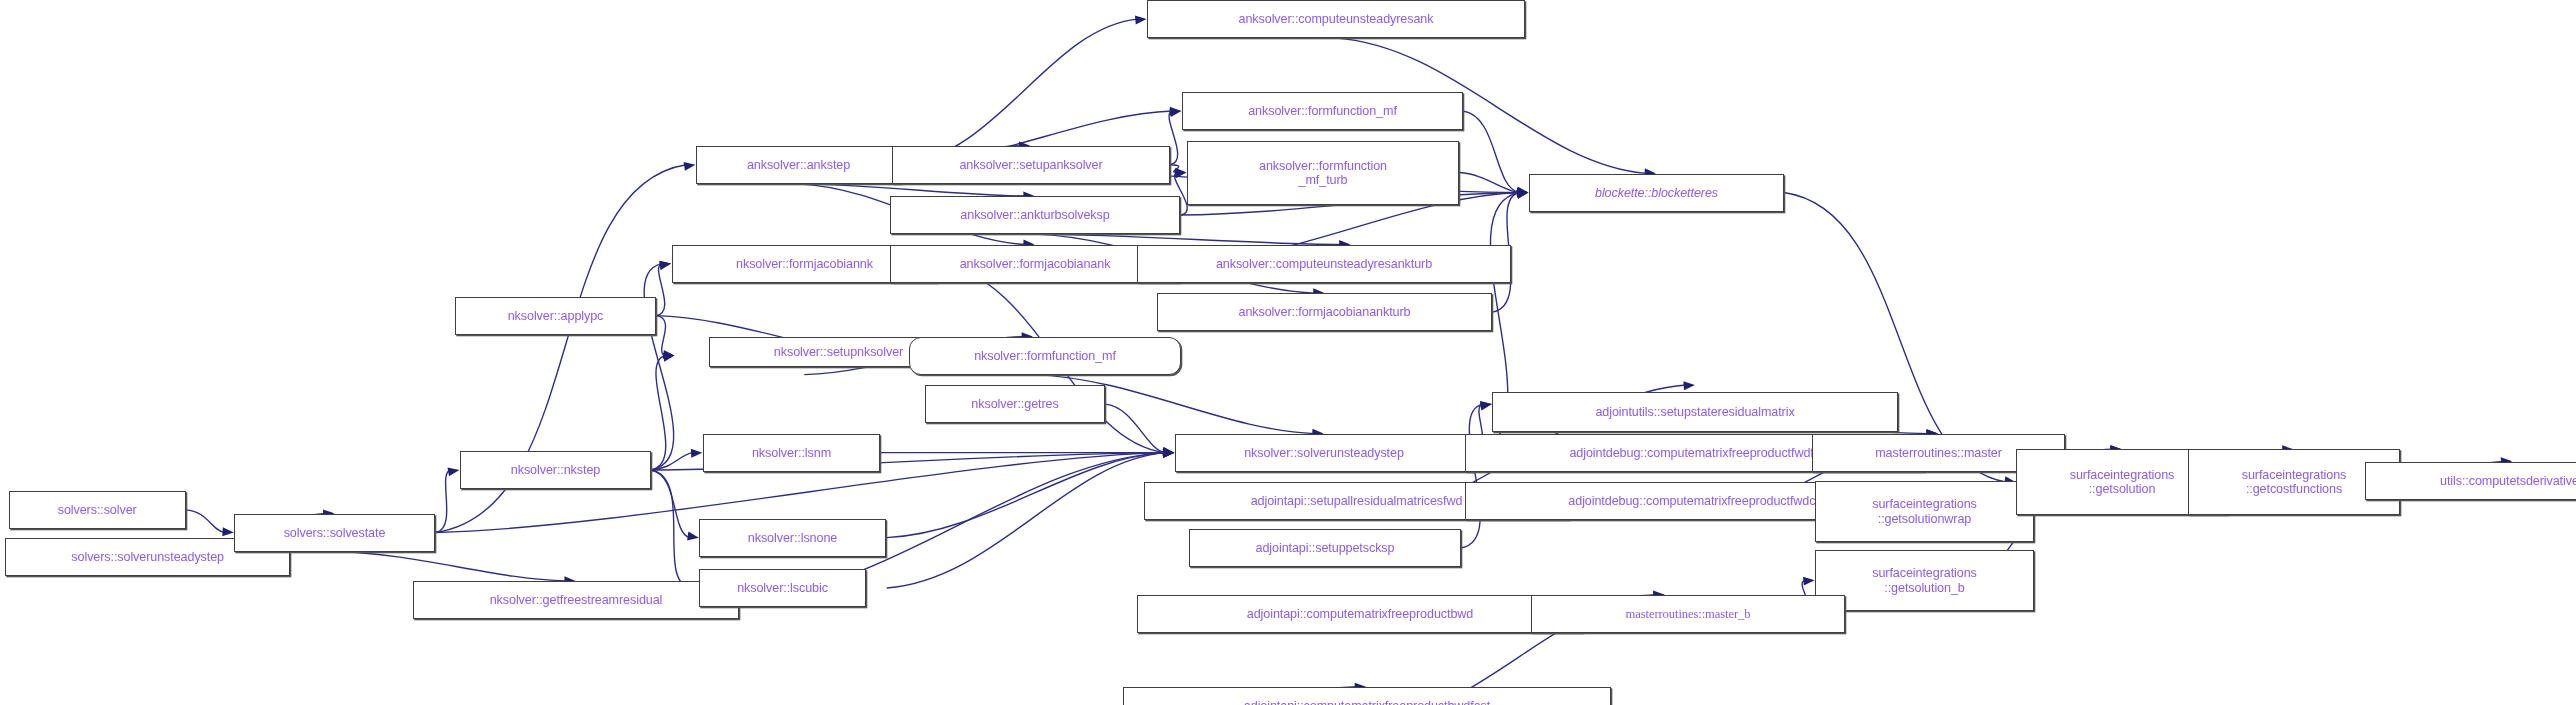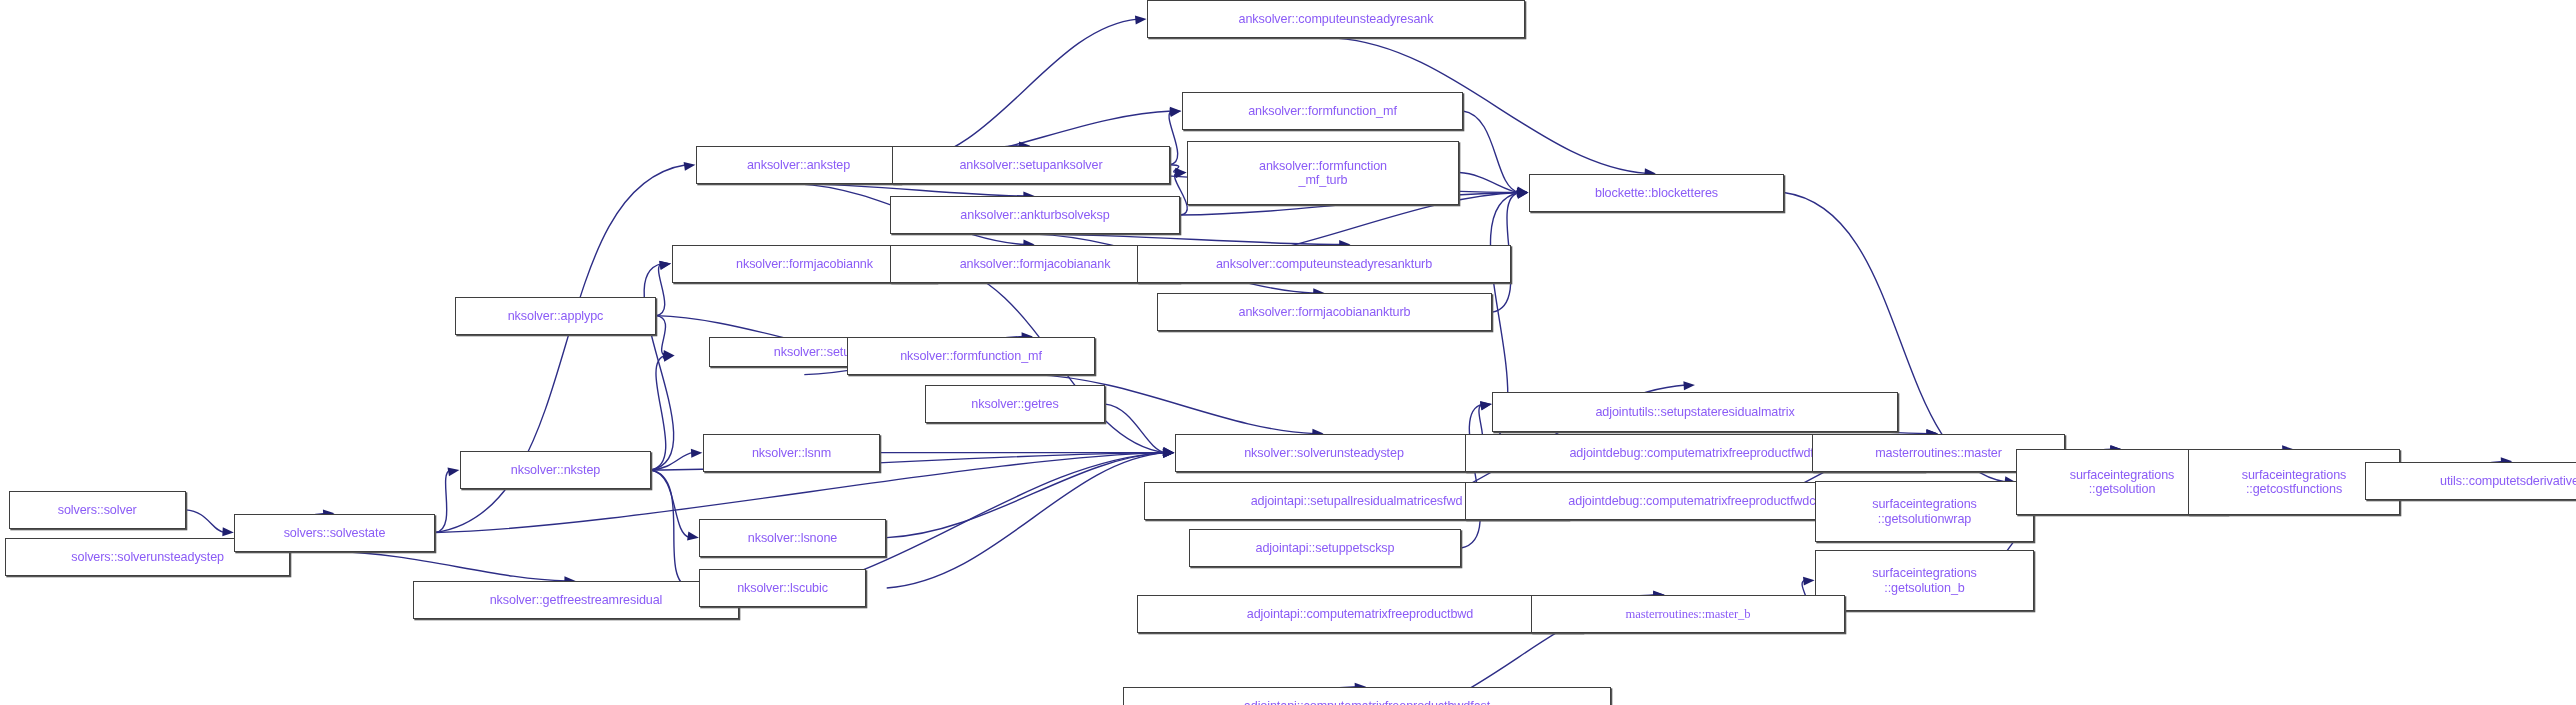--- a/index.html
+++ b/index.html
@@ -190,34 +190,34 @@
       <div class="gnode" title="nksolver::getfreestreamresidual" style="left: 413px; top: 581px; width: 326px; height: 38px;"><span class="lbl">nksolver::getfreestreamresidual</span></div>
       <div class="gnode" title="anksolver::ankstep" style="left: 696px; top: 146px; width: 205px; height: 38px;"><span class="lbl">anksolver::ankstep</span></div>
       <div class="gnode" title="nksolver::formjacobiannk" style="left: 672px; top: 245px; width: 265px; height: 38px;"><span class="lbl">nksolver::formjacobiannk</span></div>
       <div class="gnode" title="nksolver::setupnksolver" style="left: 709px; top: 337px; width: 259px; height: 30px;"><span class="lbl">nksolver::setupnksolver</span></div>
       <div class="gnode" title="nksolver::lsnm" style="left: 703px; top: 434px; width: 177px; height: 38px;"><span class="lbl">nksolver::lsnm</span></div>
       <div class="gnode" title="nksolver::lsnone" style="left: 699px; top: 519px; width: 187px; height: 38px;"><span class="lbl">nksolver::lsnone</span></div>
       <div class="gnode" title="nksolver::lscubic" style="left: 699px; top: 569px; width: 167px; height: 38px;"><span class="lbl">nksolver::lscubic</span></div>
       <div class="gnode" title="anksolver::setupanksolver" style="left: 892px; top: 146px; width: 278px; height: 38px;"><span class="lbl">anksolver::setupanksolver</span></div>
       <div class="gnode" title="anksolver::ankturbsolveksp" style="left: 890px; top: 196px; width: 290px; height: 38px;"><span class="lbl">anksolver::ankturbsolveksp</span></div>
       <div class="gnode" title="anksolver::formjacobianank" style="left: 890px; top: 245px; width: 290px; height: 38px;"><span class="lbl">anksolver::formjacobianank</span></div>
-      <div class="gnode" title="nksolver::formfunction_mf" style="left: 847px; top: 337px; width: 248px; height: 38px;"><span class="lbl">nksolver::formfunction_mf</span></div>
+      <div class="gnode" title="nksolver::formfunction_mf" style="left: 909px; top: 337px; width: 272px; height: 38px; border-radius: 12px;"><span class="lbl">nksolver::formfunction_mf</span></div>
       <div class="gnode" title="nksolver::getres" style="left: 925px; top: 385px; width: 180px; height: 38px;"><span class="lbl">nksolver::getres</span></div>
       <div class="gnode" title="anksolver::computeunsteadyresank" style="left: 1147px; top: 0px; width: 378px; height: 38px;"><span class="lbl">anksolver::computeunsteadyresank</span></div>
       <div class="gnode" title="anksolver::formfunction_mf" style="left: 1182px; top: 92px; width: 281px; height: 38px;"><span class="lbl">anksolver::formfunction_mf</span></div>
       <div class="gnode" title="anksolver::formfunction_mf_turb" style="left: 1187px; top: 141px; width: 272px; height: 64px;"><span class="lbl">anksolver::formfunction
 _mf_turb</span></div>
       <div class="gnode" title="anksolver::computeunsteadyresankturb" style="left: 1137px; top: 245px; width: 374px; height: 38px;"><span class="lbl">anksolver::computeunsteadyresankturb</span></div>
       <div class="gnode" title="anksolver::formjacobianankturb" style="left: 1157px; top: 293px; width: 335px; height: 38px;"><span class="lbl">anksolver::formjacobianankturb</span></div>
       <div class="gnode" title="nksolver::computeresidualnk" style="left: 1175px; top: 434px; width: 298px; height: 38px;"><span class="lbl">nksolver::solverunsteadystep</span></div>
       <div class="gnode" title="adjointapi::setupallresidualmatricesfwd" style="left: 1144px; top: 482px; width: 425px; height: 38px;"><span class="lbl">adjointapi::setupallresidualmatricesfwd</span></div>
       <div class="gnode" title="adjointapi::setuppetscksp" style="left: 1189px; top: 529px; width: 272px; height: 38px;"><span class="lbl">adjointapi::setuppetscksp</span></div>
       <div class="gnode" title="adjointapi::computematrixfreeproductbwd" style="left: 1137px; top: 595px; width: 446px; height: 38px;"><span class="lbl">adjointapi::computematrixfreeproductbwd</span></div>
       <div class="gnode" title="adjointapi::computematrixfreeproductbwdfast" style="left: 1123px; top: 687px; width: 488px; height: 38px;"><span class="lbl">adjointapi::computematrixfreeproductbwdfast</span></div>
-      <div class="gnode" title="blockette::blocketteres" style="left: 1529px; top: 174px; width: 255px; height: 38px;"><span class="lbl">blockette::blocketteres</span></div>
+      <div class="gnode" title="blockette::blocketteres" style="left: 1529px; top: 174px; width: 255px; height: 38px; font-style: italic;"><span class="lbl">blockette::blocketteres</span></div>
       <div class="gnode" title="adjointutils::setupstateresidualmatrix" style="left: 1492px; top: 392px; width: 406px; height: 40px;"><span class="lbl">adjointutils::setupstateresidualmatrix</span></div>
       <div class="gnode" title="adjointdebug::computematrixfreeproductfwdfd" style="left: 1465px; top: 434px; width: 460px; height: 38px;"><span class="lbl">adjointdebug::computematrixfreeproductfwdfd</span></div>
       <div class="gnode" title="adjointdebug::computematrixfreeproductfwdcs" style="left: 1465px; top: 482px; width: 460px; height: 38px;"><span class="lbl">adjointdebug::computematrixfreeproductfwdcs</span></div>
       <div class="gnode" title="masterroutines::master" style="left: 1812px; top: 434px; width: 253px; height: 38px;"><span class="lbl">masterroutines::master</span></div>
       <div class="gnode" title="surfaceintegrations::getsolutionwrap" style="left: 1815px; top: 481px; width: 219px; height: 61px;"><span class="lbl">surfaceintegrations
 ::getsolutionwrap</span></div>
       <div class="gnode" title="surfaceintegrations::getsolution_b" style="left: 1815px; top: 550px; width: 219px; height: 61px;"><span class="lbl">surfaceintegrations
 ::getsolution_b</span></div>
       <div class="gnode" title="masterroutines::master_b" style="left: 1531px; top: 595px; width: 314px; height: 38px; font-family: Liberation Serif, serif;"><span class="lbl">masterroutines::master_b</span></div>
       <div class="gnode" title="surfaceintegrations::getsolution" style="left: 2016px; top: 449px; width: 212px; height: 66px;"><span class="lbl">surfaceintegrations

